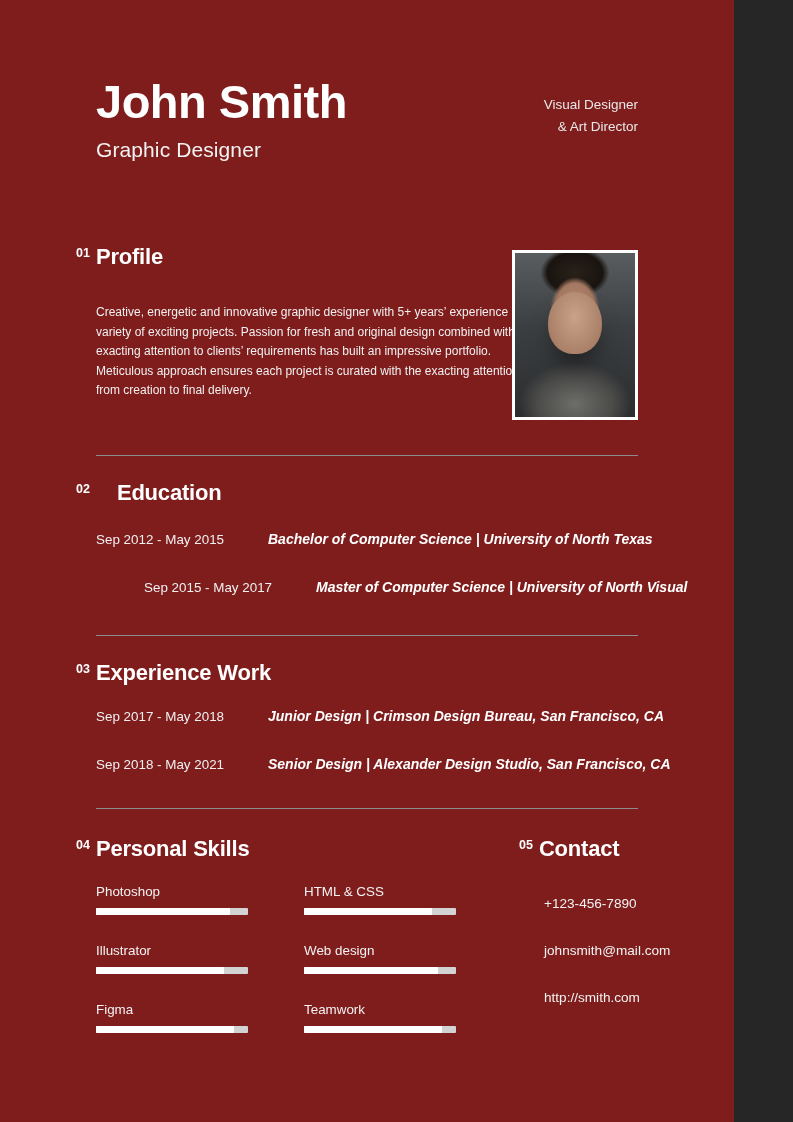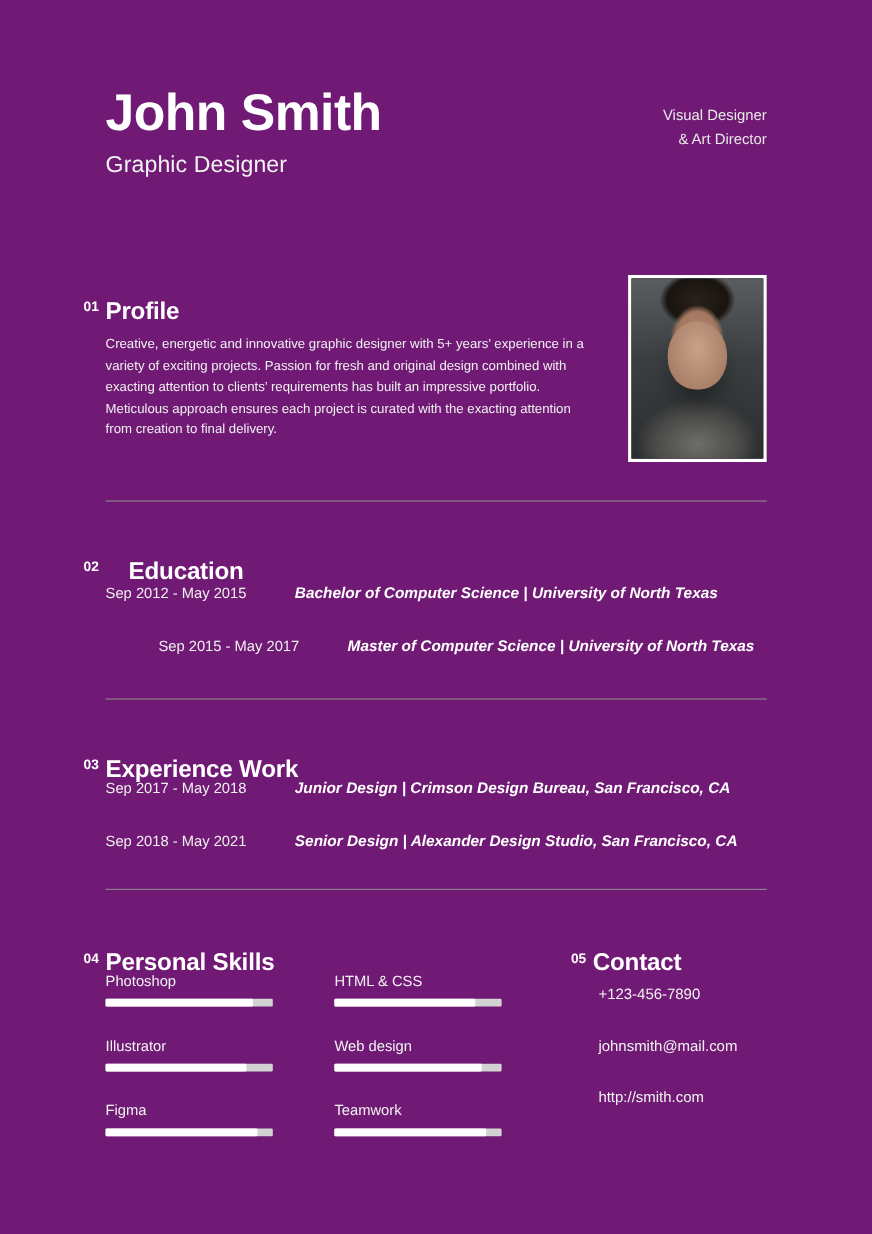--- a/index.html
+++ b/index.html
@@ -6,23 +6,23 @@
   html, body {
     width: 793px;
     height: 1122px;
     background: #262626;
     font-family: "Liberation Sans", sans-serif;
     color: #ffffff;
     overflow: hidden;
   }
   .page {
     position: relative;
-    width: 793px;
+    width: 734px;
     height: 1122px;
-    background: #701a75;
+    background: #7f1d1d;
     padding: 0;
   }
   .inner {
     position: absolute;
     left: 96px;
     right: 96px;
     top: 0;
     bottom: 0;
   }
 
@@ -74,21 +74,20 @@
     position: relative;
     top: -9px;
     margin-right: 6px;
   }
   .sec-title {
     font-size: 22px;
     font-weight: bold;
     color: #ffffff;
     line-height: 1;
     letter-spacing: -0.2px;
-    margin-top: 26px;
   }
 
   
   .profile-head { left: -20px; top: 246px; }
   .profile-text {
     position: absolute;
     left: 0;
     top: 303px;
     width: 437px;
     font-size: 12px;
@@ -244,21 +243,21 @@
       <span class="sec-num">02</span>
       <span class="sec-title">Education</span>
     </div>
 
     <div class="entry edu-1">
       <div class="date">Sep 2012 - May 2015</div>
       <div class="desc">Bachelor of Computer Science | University of North Texas</div>
     </div>
     <div class="entry edu-2">
       <div class="date">Sep 2015 - May 2017</div>
-      <div class="desc">Master of Computer Science | University of North Texas</div>
+      <div class="desc">Master of Computer Science | University of North Visual</div>
     </div>
 
     <div class="divider div2"></div>
 
     <div class="sec-head exp-head">
       <span class="sec-num">03</span>
       <span class="sec-title">Experience Work</span>
     </div>
 
     <div class="entry exp-1">

